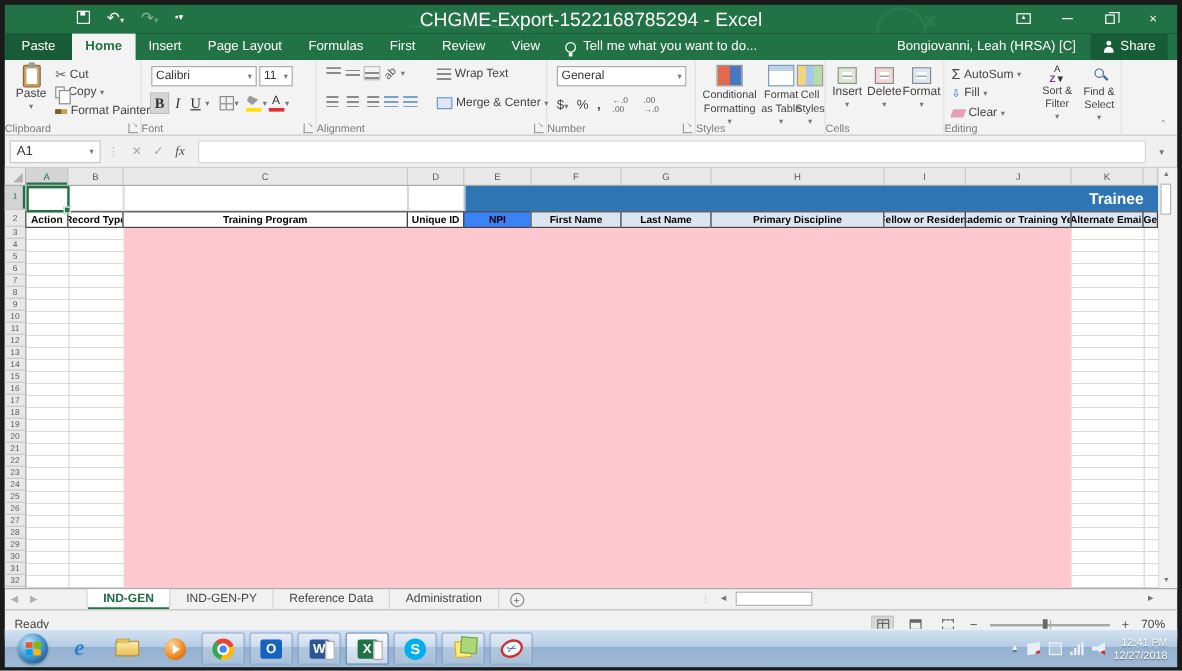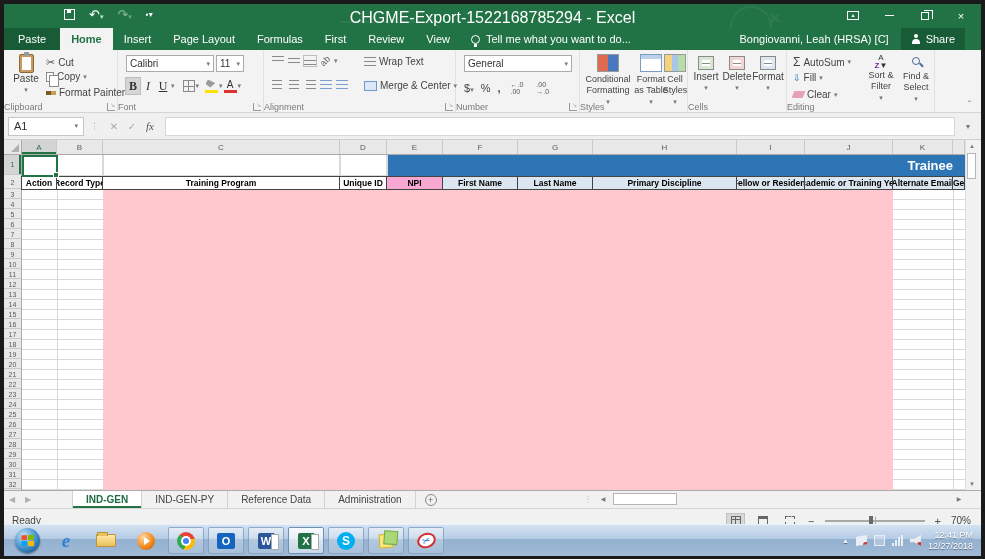--- a/index.html
+++ b/index.html
@@ -24,21 +24,21 @@
   .i-min{width:9px;height:1.5px;background:#fff;display:inline-block;}
 
   
   .menubar{position:absolute;left:4px;top:28px;width:977px;height:22px;background:#217346;display:flex;align-items:stretch;color:#fff;font-size:11px;}
   .mtab{padding:0 11px;display:flex;align-items:center;}
   .mtab.file{background:#185c37;padding:0 14px;}
   .mtab.active{background:#f3f3f3;color:#217346;font-weight:bold;}
   .tellme{display:flex;align-items:center;gap:6px;padding:0 10px;}
   .i-bulb{width:9px;height:9px;border:1.2px solid #fff;border-radius:50%;position:relative;display:inline-block;}
   .i-bulb:after{content:"";position:absolute;left:2px;top:8px;width:3px;height:3px;background:#fff;}
-  .mb-right{margin-left:auto;display:flex;align-items:center;gap:12px;padding-right:16px;}
+  .mb-right{margin-left:auto;display:flex;align-items:center;gap:12px;padding-right:8px;}
   .i-person{width:10px;height:10px;position:relative;display:inline-block;}
   .i-person:before{content:"";position:absolute;left:3px;top:0;width:4px;height:4px;border-radius:50%;background:#fff;}
   .i-person:after{content:"";position:absolute;left:1px;top:5px;width:8px;height:5px;border-radius:4px 4px 0 0;background:#fff;}
 
   
   .ribbon{position:absolute;left:4px;top:50px;width:977px;height:63px;background:#f3f3f3;border-bottom:1px solid #d4d4d4;color:#444;font-size:10px;}
   .grp{position:absolute;top:0;height:63px;border-right:1px solid #e1e1e1;}
   .grp-label{position:absolute;bottom:1px;left:0;right:0;text-align:left;font-size:9px;color:#7a7a7a;}
   .launcher{position:absolute;right:2px;bottom:2px;width:8px;height:8px;border-left:1px solid #9a9a9a;border-bottom:1px solid #9a9a9a;font-size:6px;color:#9a9a9a;line-height:5px;text-align:right;}
   .bigbtn{position:absolute;display:flex;flex-direction:column;align-items:center;justify-content:flex-start;text-align:center;line-height:11px;}
@@ -492,21 +492,21 @@
   <div class="r1cell" style="left: 18px; width: 35px;"></div>
       <div class="r1cell" style="left: 53px; width: 46px;"></div>
       <div class="r1cell" style="left: 99px; width: 237px;"></div>
       <div class="r1cell" style="left: 336px; width: 47px;"></div>
       <div class="r1line" style="left: 18px; width: 365px;"></div>
       <div class="band" style="left: 383px; width: 578px; background: rgb(46, 117, 182);">Trainee</div>
       <div class="hcell" style="left: 18px; width: 36px; background: rgb(255, 255, 255);">Action</div>
       <div class="hcell" style="left: 53px; width: 47px; background: rgb(255, 255, 255);">Record Type</div>
       <div class="hcell" style="left: 99px; width: 238px; background: rgb(255, 255, 255);">Training Program</div>
       <div class="hcell" style="left: 336px; width: 48px; background: rgb(255, 255, 255);">Unique ID</div>
-      <div class="hcell" style="left: 383px; width: 57px; background: #f9a8d4;">NPI</div>
+      <div class="hcell" style="left: 383px; width: 57px; background: #3b82f6;">NPI</div>
       <div class="hcell" style="left: 439px; width: 76px; background: rgb(220, 230, 241);">First Name</div>
       <div class="hcell" style="left: 514px; width: 76px; background: rgb(220, 230, 241);">Last Name</div>
       <div class="hcell" style="left: 589px; width: 145px; background: rgb(220, 230, 241);">Primary Discipline</div>
       <div class="hcell" style="left: 733px; width: 69px; background: rgb(220, 230, 241);">Fellow or Resident</div>
       <div class="hcell" style="left: 801px; width: 89px; background: rgb(220, 230, 241);">Academic or Training Year</div>
       <div class="hcell" style="left: 889px; width: 61px; background: rgb(220, 230, 241);">Alternate Email</div>
       <div class="hcell clip-start" style="left: 949px; width: 13px; background: rgb(220, 230, 241);">Gender</div>
       <div class="pink" style="left: 99px; width: 790px; background: rgb(255, 199, 206); top: 50px; height: 300px;"></div>
       <div class="glines" style="left: 18px; width: 81px; top: 50px; height: 300px;"></div>
       <div class="vline" style="left: 53px; top: 50px; height: 300px;"></div>

